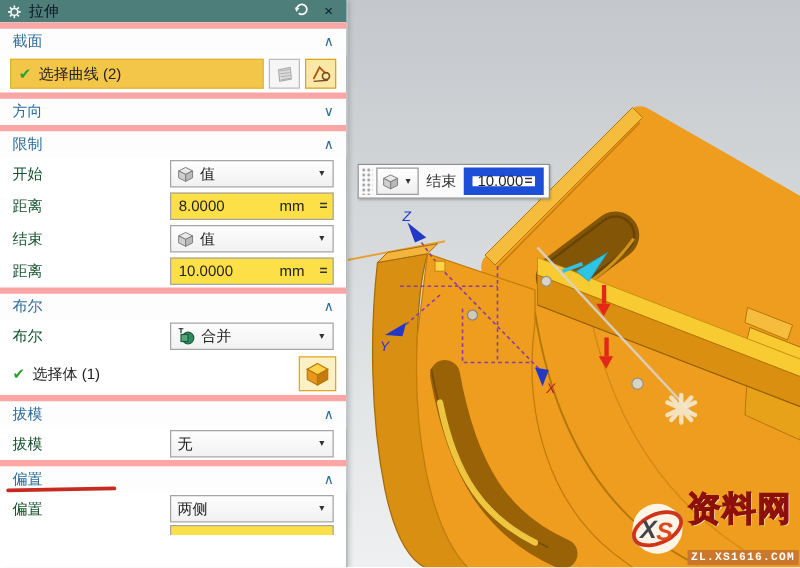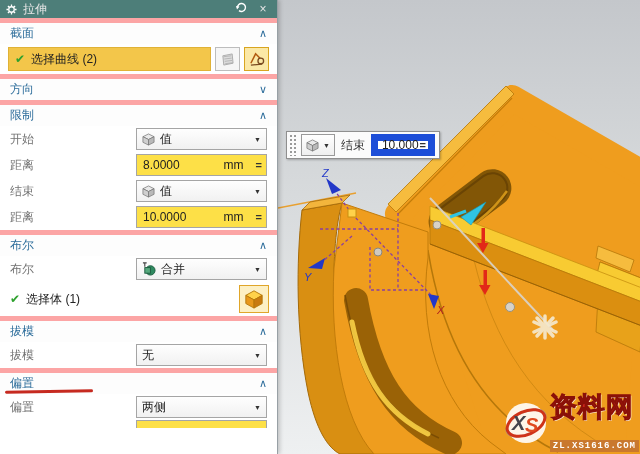--- a/index.html
+++ b/index.html
@@ -30,42 +30,42 @@
   .watermark { position:absolute; right:1px; bottom:2px; display:flex; align-items:center; gap:1px; }
   .wm-text { display:flex; flex-direction:column; align-items:stretch;gap:20px; }
   .wm-name { font-size:27px; font-weight:bold; line-height:26px; color:#d5281e;
     -webkit-text-stroke:1px #8a1008; text-shadow:1px 1px 0 rgba(255,255,255,.8); letter-spacing:1px; }
   .wm-url { background:#c9782e; color:#fff; font-family:"Liberation Mono","DejaVu Sans Mono",monospace;
     font-size:9px; font-weight:bold; letter-spacing:1px; text-align:center; padding:1px 3px; }
 
   
   .dialog { position:absolute; left:0; top:0; width:278px; height:454px; background:#fff;
     border-right:1px solid #98a0a5; box-shadow:2px 0 4px rgba(0,0,0,.18); }
-  .titlebar { display:flex; align-items:center; height:18px; background:#4d7e79; color:#e5e5e5;
+  .titlebar { display:flex; align-items:center; height:18px; background:#4d7e79; color:#0f172a;
     padding:0 6px; gap:6px; }
   .tb-title { flex:1; font-size:12px; }
   .tb-btn { width:16px; text-align:center; cursor:default; font-size:12px; line-height:16px; }
 
   .sec-header { position:relative; display:flex; justify-content:space-between; align-items:center;
     height:26px; padding:0 10px; color:#2d6d9b; border-top:5px solid #fca5a5; background:#fdfdfd; }
   .sec-header:first-of-type { border-top:none; }
   .chev { color:#2d6d9b; font-size:11px; }
   .red-underline { position:absolute; left:5px; bottom:1px; width:88px; height:3px; background:#c62a20;
     border-radius:2px; transform:rotate(-1deg); }
 
   .sel-row { display:flex; align-items:center; gap:4px; height:30px; padding:0 8px; }
   .sel-field { flex:1; display:flex; align-items:center; gap:6px; height:24px; padding:0 6px;
     background:#f3c64a; border:1px solid #e0b236; }
   .check { color:#2da12d; font-weight:bold; font-size:12px; }
   .mini-btn { width:25px; height:24px; display:flex; align-items:center; justify-content:center;
     border:1px solid #bdbdbd; background:#f6f6f6; }
   .mini-btn.active { background:#fbe8a6; border-color:#d8a520; }
 
   .frow { display:flex; align-items:center; height:26px; padding:0 10px; }
-  .frow .lbl { width:126px; color:#737373; }
+  .frow .lbl { width:126px; color:#14532d; }
   .ctl { flex:1; }
   .combo { display:flex; align-items:center; gap:5px; height:22px; padding:0 5px;
     border:1px solid #a5a5a5; background:linear-gradient(#fefefe,#f1f1f1); }
   .combo .arrow { margin-left:auto; }
   .vfield { display:flex; align-items:center; height:22px; padding:0 4px 0 6px;
     border:1px solid #a5a5a5; background:#fde047; }
   .vfield .num { flex:1; }
   .vfield .unit { margin-right:12px; }
 
   .chk-row { display:flex; align-items:center; gap:6px; height:24px; padding:0 10px; }

